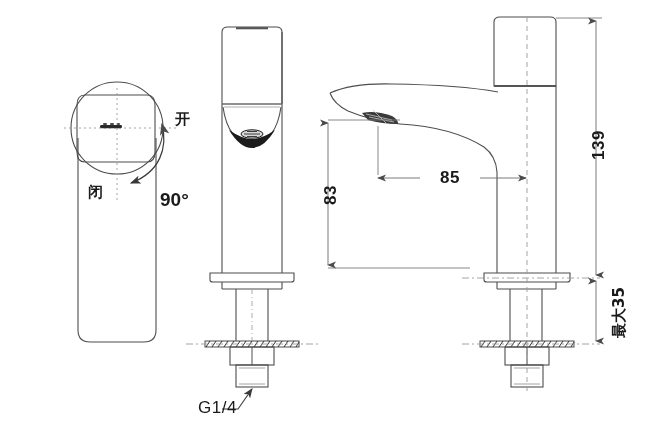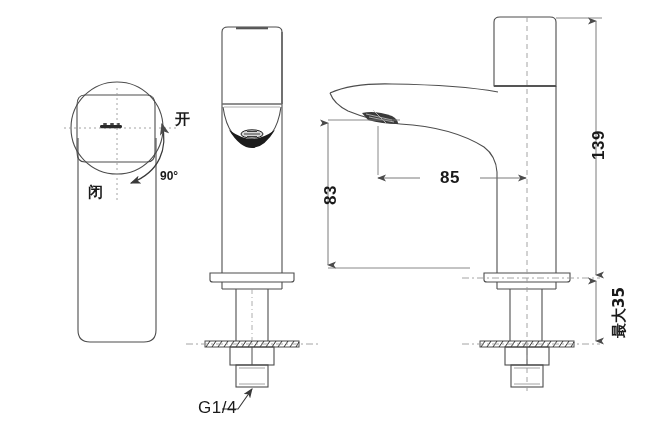--- a/index.html
+++ b/index.html
@@ -37,22 +37,23 @@
     font-size: 17px;
     font-weight: 600;
     letter-spacing: 0.5px;
   }
   .cjk-text {
     font-size: 15px;
     font-weight: 600;
     font-family: "DejaVu Sans", "Liberation Sans", sans-serif;
   }
   .angle-text {
-    font-size: 12px;
+    font-size: 19px;
     font-weight: 600;
+    margin-top: 20px;
   }
   .thread-text {
     font-size: 17px;
     font-weight: 500;
     letter-spacing: 0.5px;
   }
 </style>
 </head>
 <body>
 

